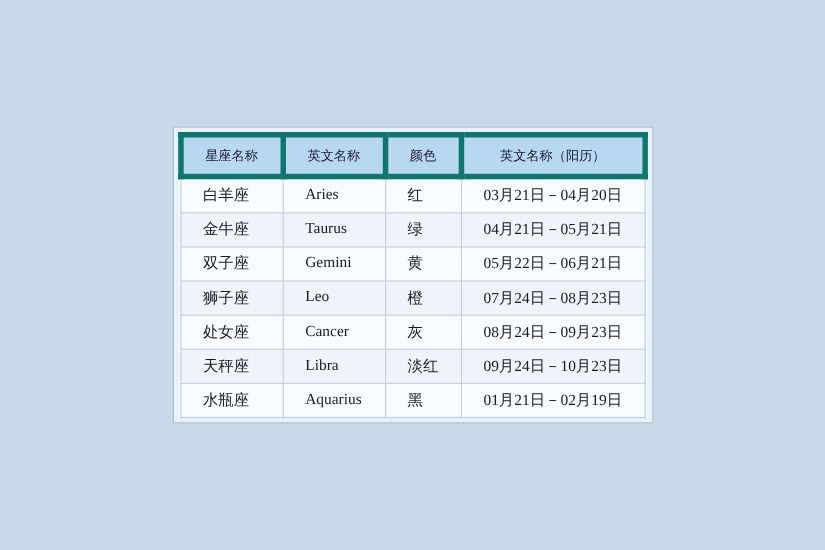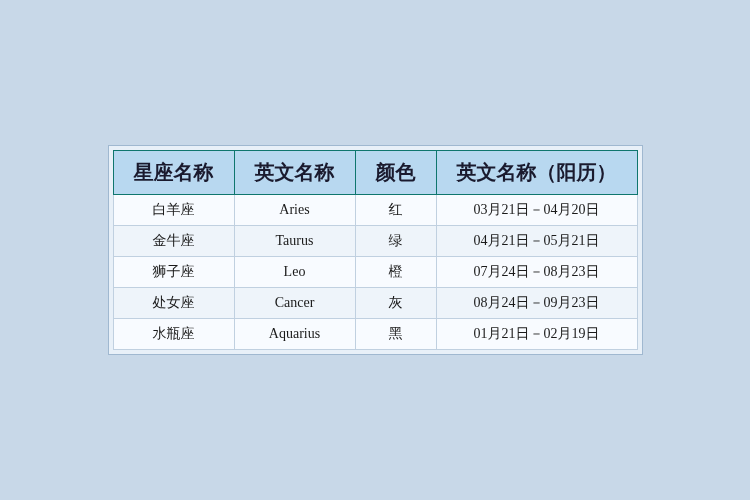--- a/index.html
+++ b/index.html
@@ -25,29 +25,29 @@
     }
 
     table {
       border-collapse: collapse;
       background-color: #f0f6fc;
     }
 
     th {
       background-color: #b8d8f0;
       color: #1a1a2e;
-      font-weight: bold;
+      font-weight: normal;
       text-align: center;
       padding: 8px 20px;
-      border: 1px solid #0f766e;
-      font-size: 20px;
+      border: 5px solid #0f766e;
+      font-size: 12px;
     }
 
     td {
-      text-align: center;
+      text-align: left;
       padding: 6px 20px;
       border: 1px solid #c0d0e0;
       font-size: 14px;
       color: #1a1a1a;
       background-color: #f8fbff;
     }
 
     tr:nth-child(even) td {
       background-color: #eef4fa;
     }
@@ -72,32 +72,44 @@
           <td>红</td>
           <td>03月21日－04月20日</td>
         </tr>
         <tr>
           <td>金牛座</td>
           <td>Taurus</td>
           <td>绿</td>
           <td>04月21日－05月21日</td>
         </tr>
         <tr>
+          <td>双子座</td>
+          <td>Gemini</td>
+          <td>黄</td>
+          <td>05月22日－06月21日</td>
+        </tr>
+        <tr>
           <td>狮子座</td>
           <td>Leo</td>
           <td>橙</td>
           <td>07月24日－08月23日</td>
         </tr>
         <tr>
           <td>处女座</td>
           <td>Cancer</td>
           <td>灰</td>
           <td>08月24日－09月23日</td>
         </tr>
         <tr>
+          <td>天秤座</td>
+          <td>Libra</td>
+          <td>淡红</td>
+          <td>09月24日－10月23日</td>
+        </tr>
+        <tr>
           <td>水瓶座</td>
           <td>Aquarius</td>
           <td>黑</td>
           <td>01月21日－02月19日</td>
         </tr>
       </tbody>
   </table>
 </div>
 
 </body></html>

